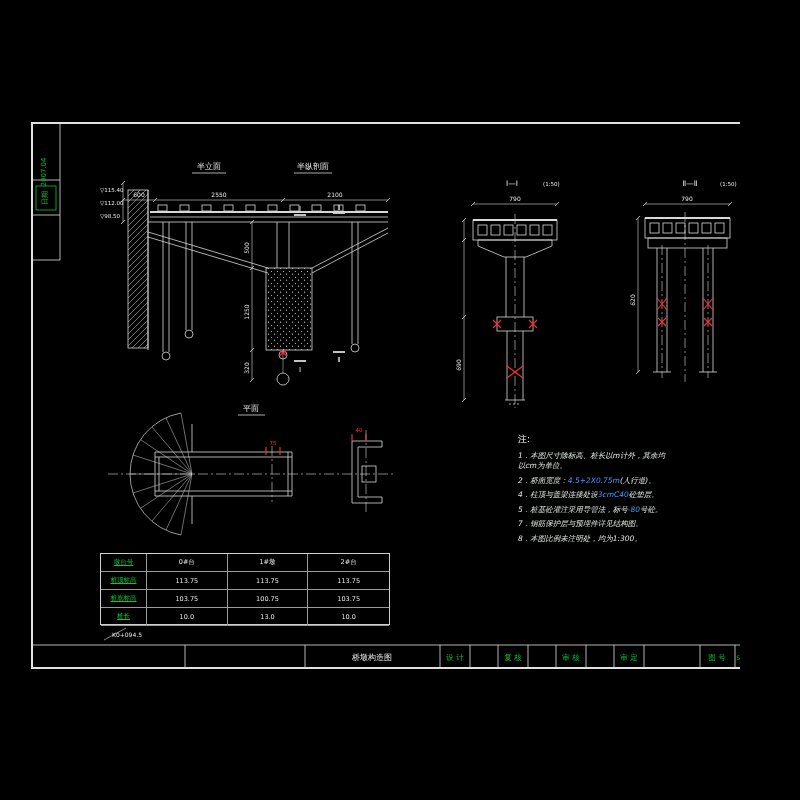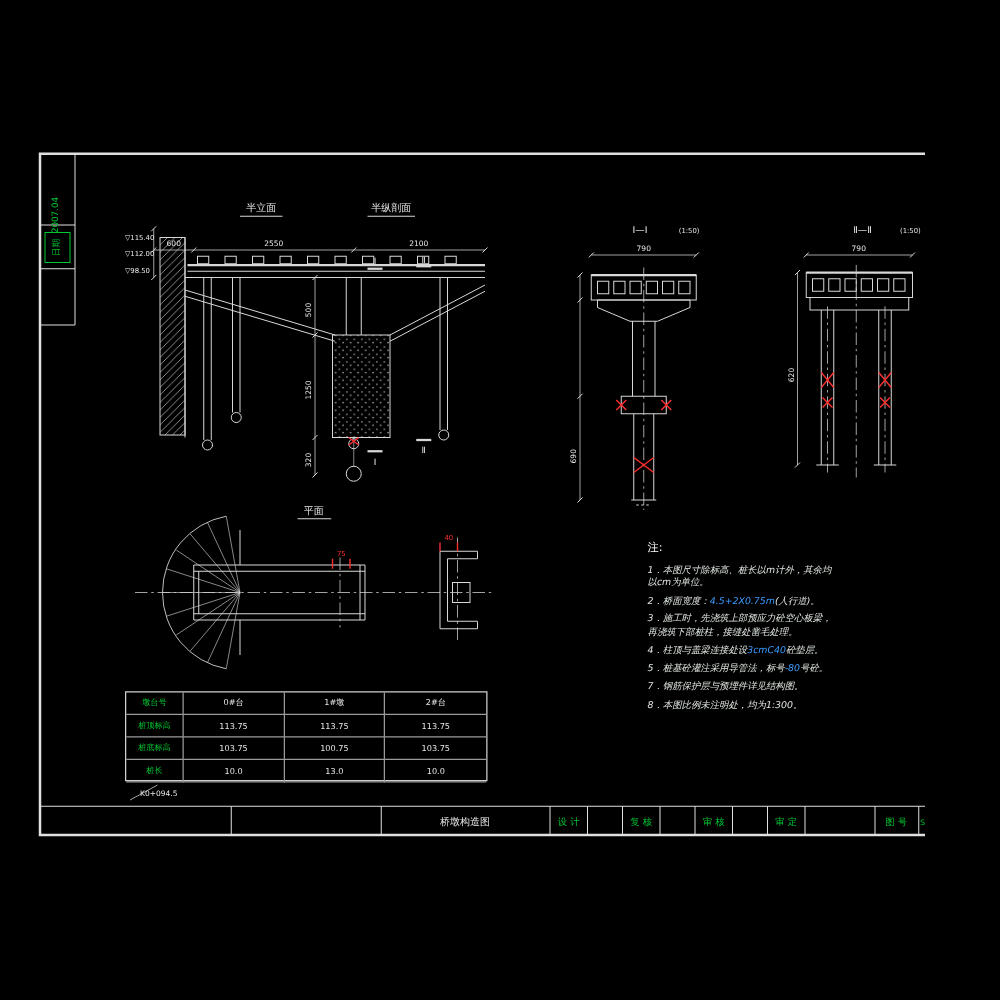--- a/index.html
+++ b/index.html
@@ -15,21 +15,21 @@
   .notes .nt{font-size:9px;color:#ffffff;margin:0 0 5px 0;}
   .note-item{margin:0 0 4px 0;font-style:italic;}
   .hl{color:#3b9bff;}
   .dtable{position:absolute;left:100px;top:553px;width:290px;height:72px;
           display:grid;grid-template-columns:46px 1fr 1fr 1fr;grid-auto-rows:18px;
           border:1px solid #cfcfcf;box-sizing:border-box;
           font:6.5px "DejaVu Sans",sans-serif;color:#e6e6e6;}
   .dtable .cell{border-right:1px solid #9a9a9a;border-bottom:1px solid #9a9a9a;
           display:flex;align-items:center;justify-content:center;overflow:hidden;}
   .dtable .cell.last-col{border-right:none}
-  .dtable .cell.lbl{color:#00c832;}
+  .dtable .cell.lbl{color:#00c832;text-decoration:underline;}
 </style>
 </head>
 <body>
 
 <div class="stage">
 
 <svg width="800" height="800" viewBox="0 0 800 800">
   <defs>
     <pattern id="hatch" patternUnits="userSpaceOnUse" width="6" height="6">
       <path d="M0,6 L6,0" stroke="#b9b9b9" stroke-width="0.6"></path>
@@ -313,20 +313,19 @@
   <div class="cell">10.0</div>
   <div class="cell">13.0</div>
   <div class="cell last-col">10.0</div>
 </div>
 
 
 <div class="notes">
   <div class="nt">注:</div>
   <div class="note-item"><span>1．本图尺寸除标高、桩长以m计外，其余均以cm为单位。</span><span class="hl"></span><span></span></div>
   <div class="note-item"><span>2．桥面宽度：</span><span class="hl">4.5+2X0.75m</span><span>(人行道)。</span></div>
-  <div class="note-item"><span>3．施工时，先浇筑上部预应力砼空心板梁，再浇筑下部桩柱，接缝处凿毛处理。</span><span class="hl"></span><span></span></div>
   <div class="note-item"><span>4．柱顶与盖梁连接处设</span><span class="hl">3cmC40</span><span>砼垫层。</span></div>
   <div class="note-item"><span>5．桩基砼灌注采用导管法，标号</span><span class="hl">-80</span><span>号砼。</span></div>
   <div class="note-item"><span>7．钢筋保护层与预埋件详见结构图。</span><span class="hl"></span><span></span></div>
   <div class="note-item"><span>8．本图比例未注明处，均为1:300。</span><span class="hl"></span><span></span></div>
 </div>
 
 </div>
 
 </body></html>

